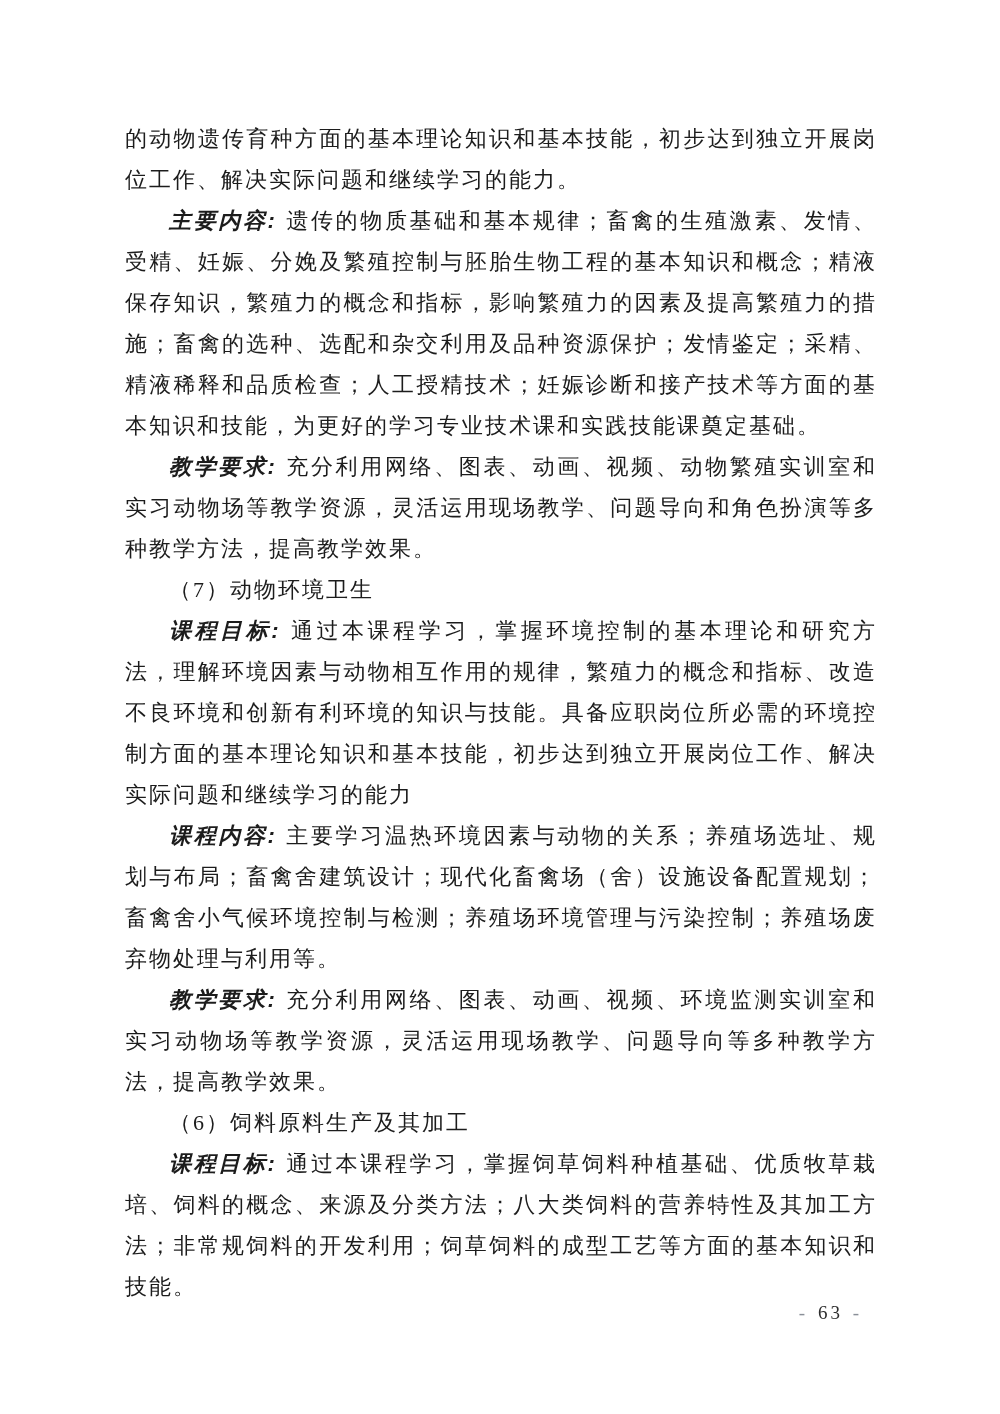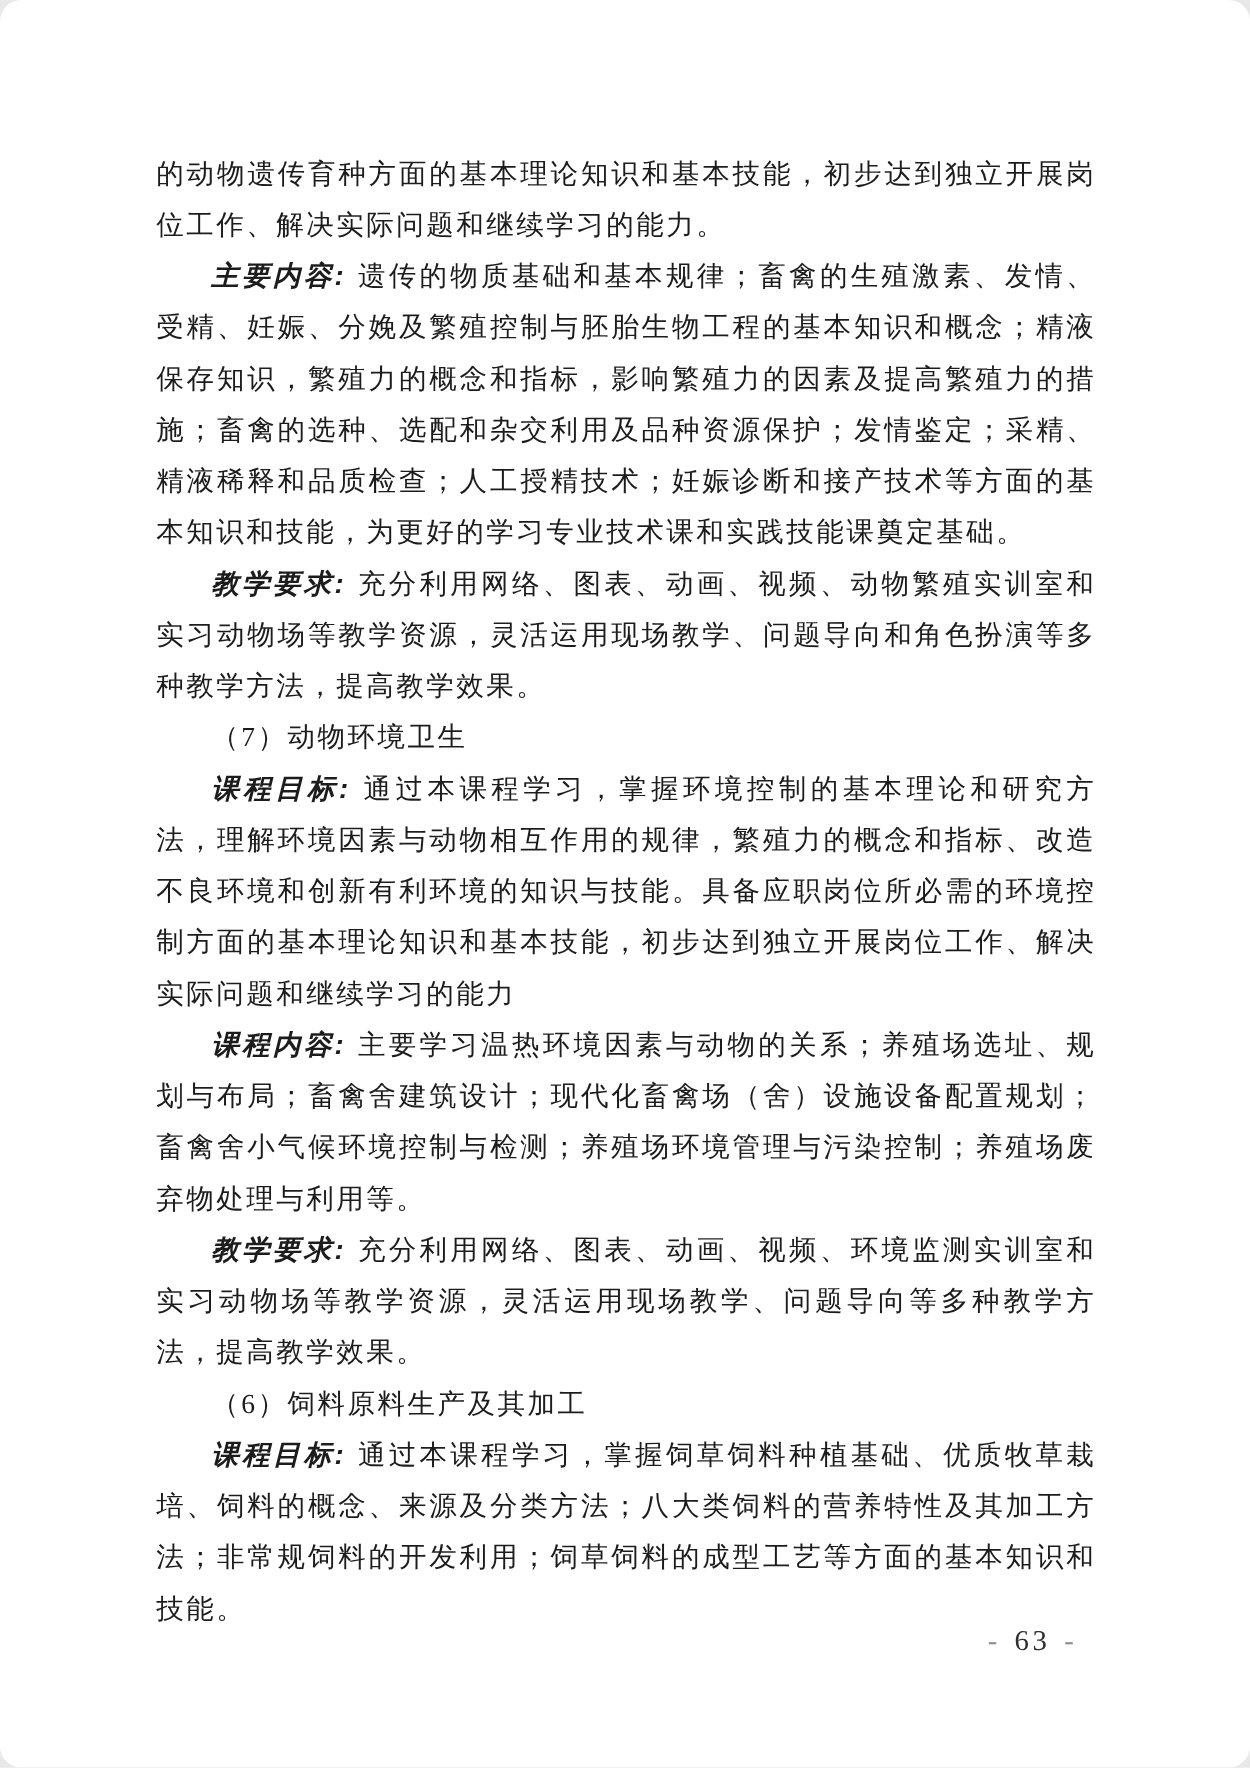--- a/index.html
+++ b/index.html
@@ -5,21 +5,20 @@
   html,body{margin:0;padding:0;background:#e8e8e8;}
   .page{
     position:relative;
     width:1000px;height:1414px;
     margin:0 auto;
     background:#ffffff;
     font-family:"Liberation Serif","DejaVu Serif",serif;
     color:#1c1c1c;
     overflow:hidden;
     box-sizing:border-box;
-    border-radius:17px;
   }
   .content{
     position:absolute;
     left:125px;top:118px;
     width:752px;
     font-size:22px;
     line-height:41px;
     letter-spacing:2px;
     text-align:justify;
     text-justify:inter-ideograph;
@@ -28,21 +27,21 @@
   .para.flush{text-indent:0;}
   .lead{
     font-weight:700;
     font-family:"Liberation Sans","DejaVu Sans",sans-serif;
     margin-right:.4em;
     font-style:italic;
   }
   .footer{
     position:absolute;
     top:1300px;right:138px;
-    font-size:23px;
+    font-size:19px;
     line-height:26px;
     letter-spacing:3px;
     color:#3a3a3a;
     font-family:"Liberation Serif","DejaVu Serif",serif;
   }
   .footer .dash{color:#8a8f98;}
   .footer .num{color:#2e2e2e;padding:0 2px;}
 </style>
 </head>
 <body>

